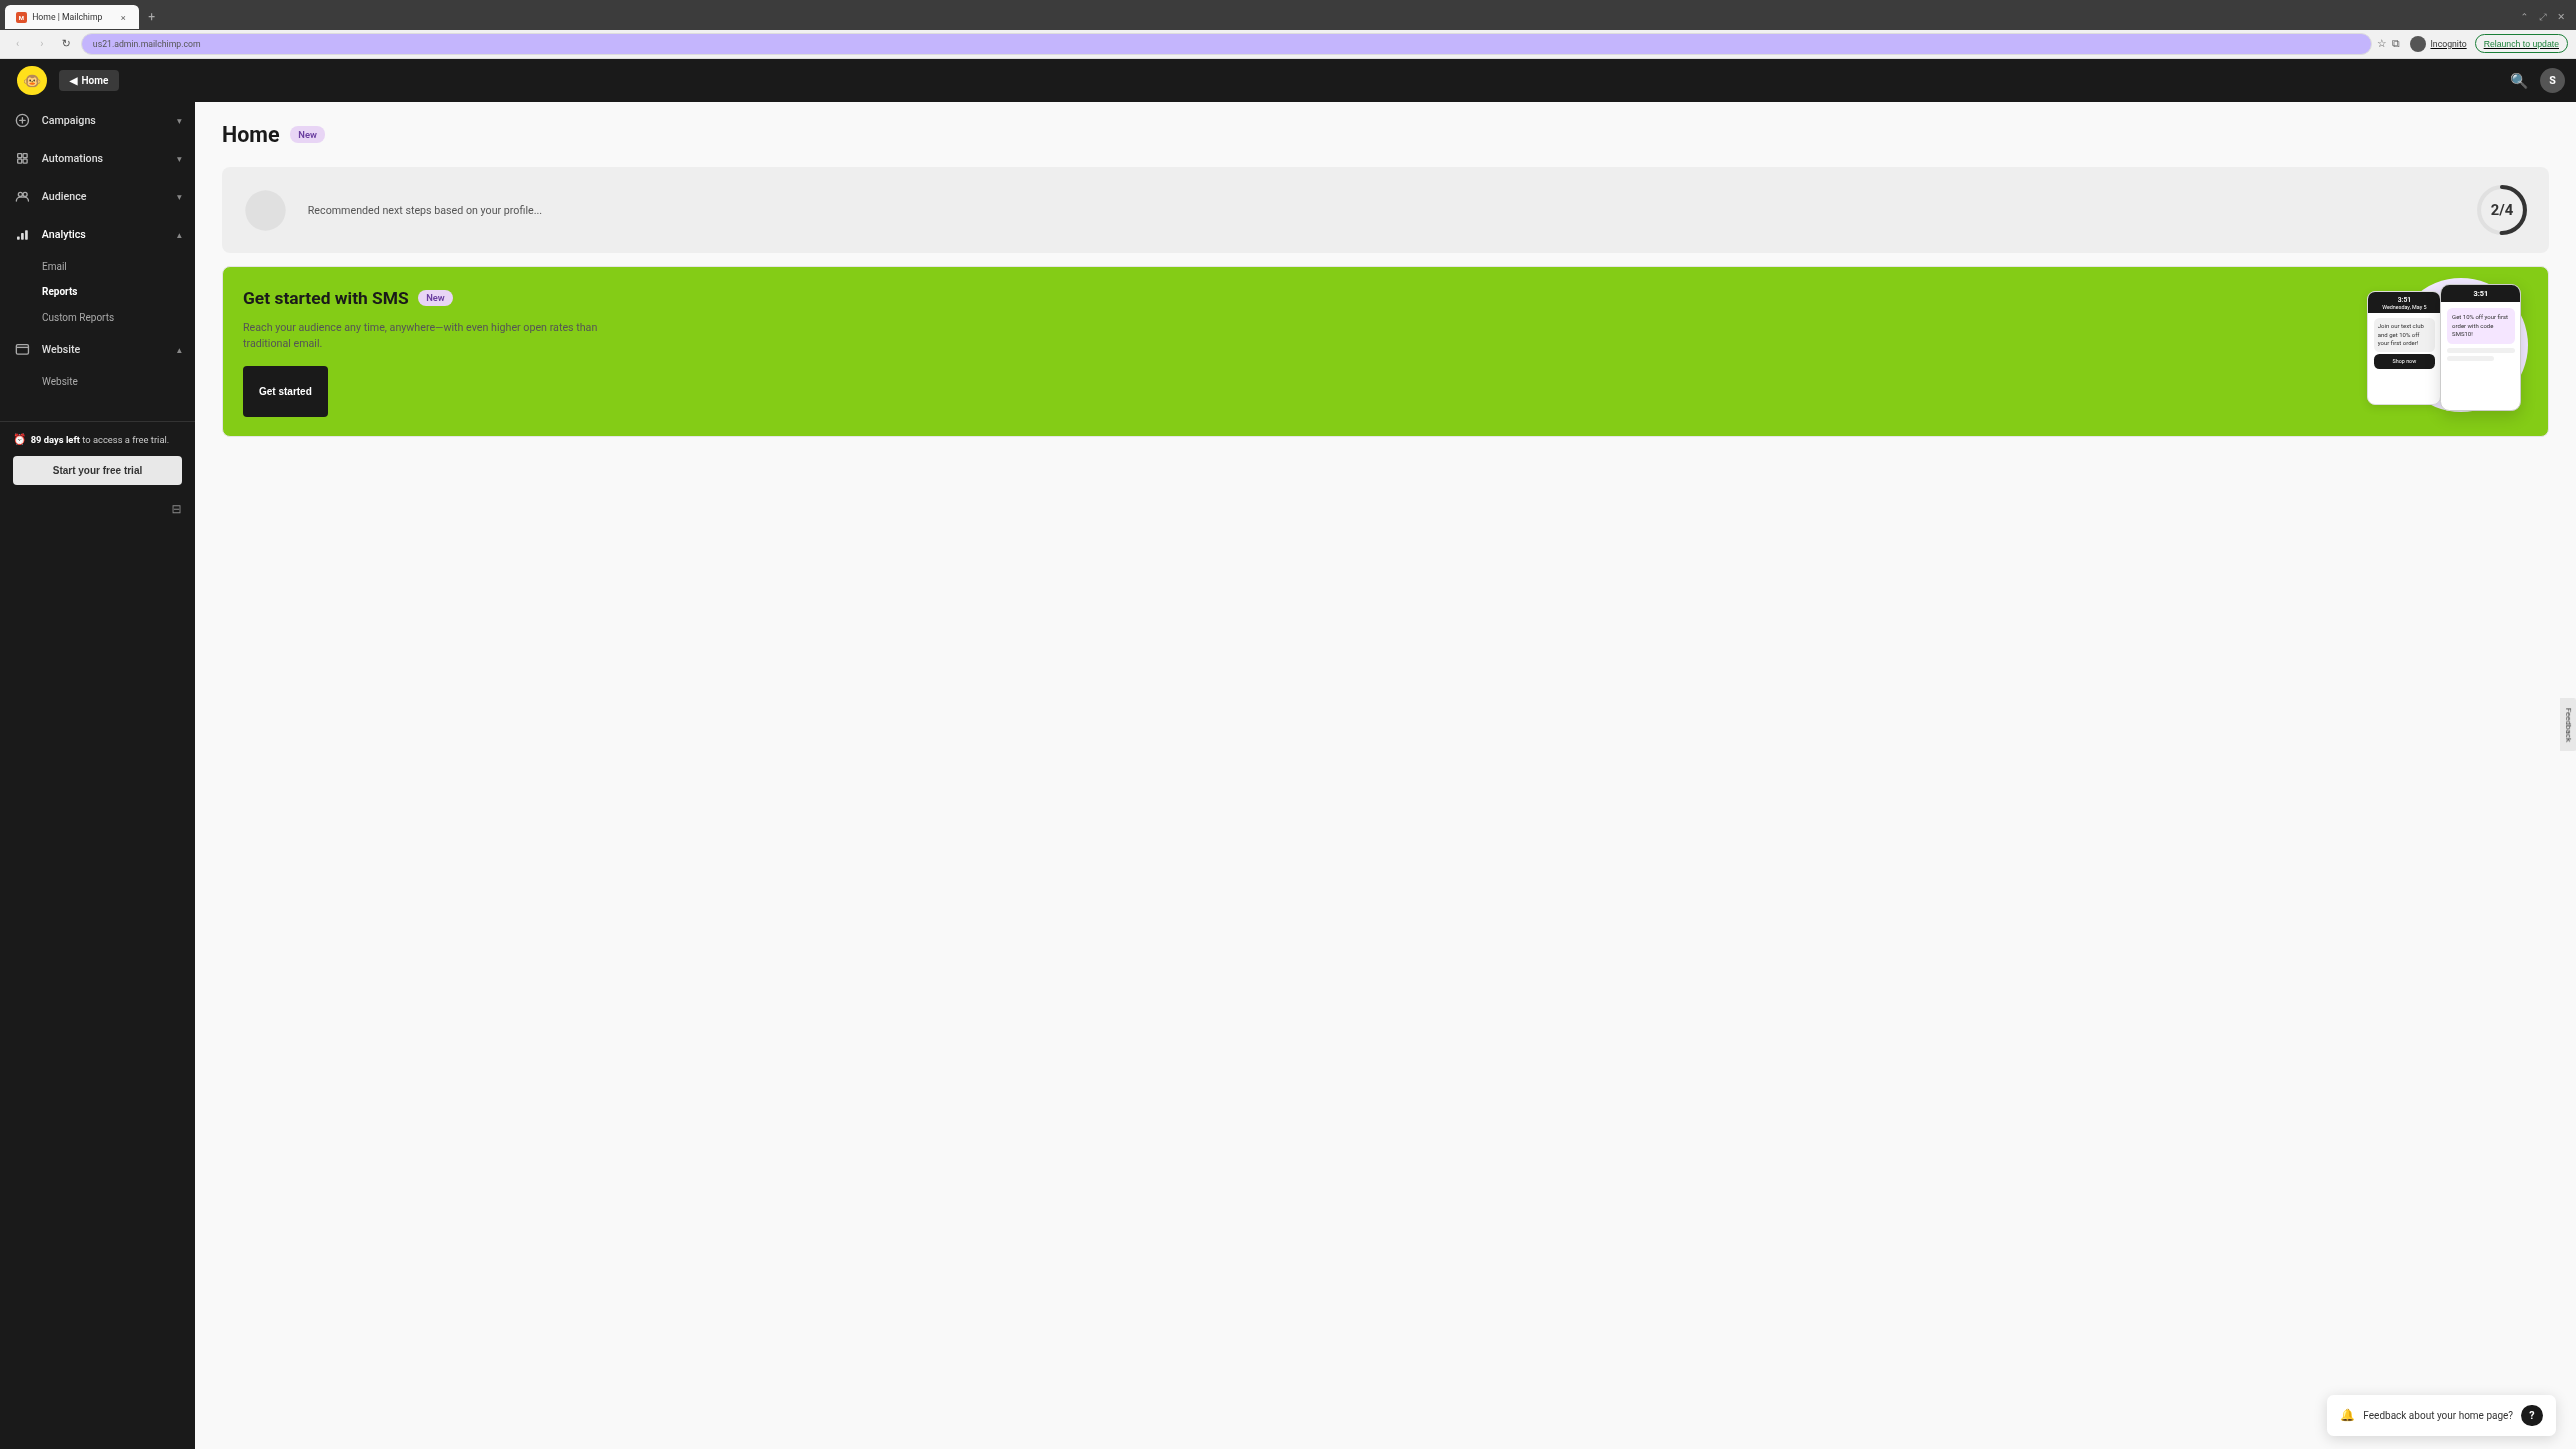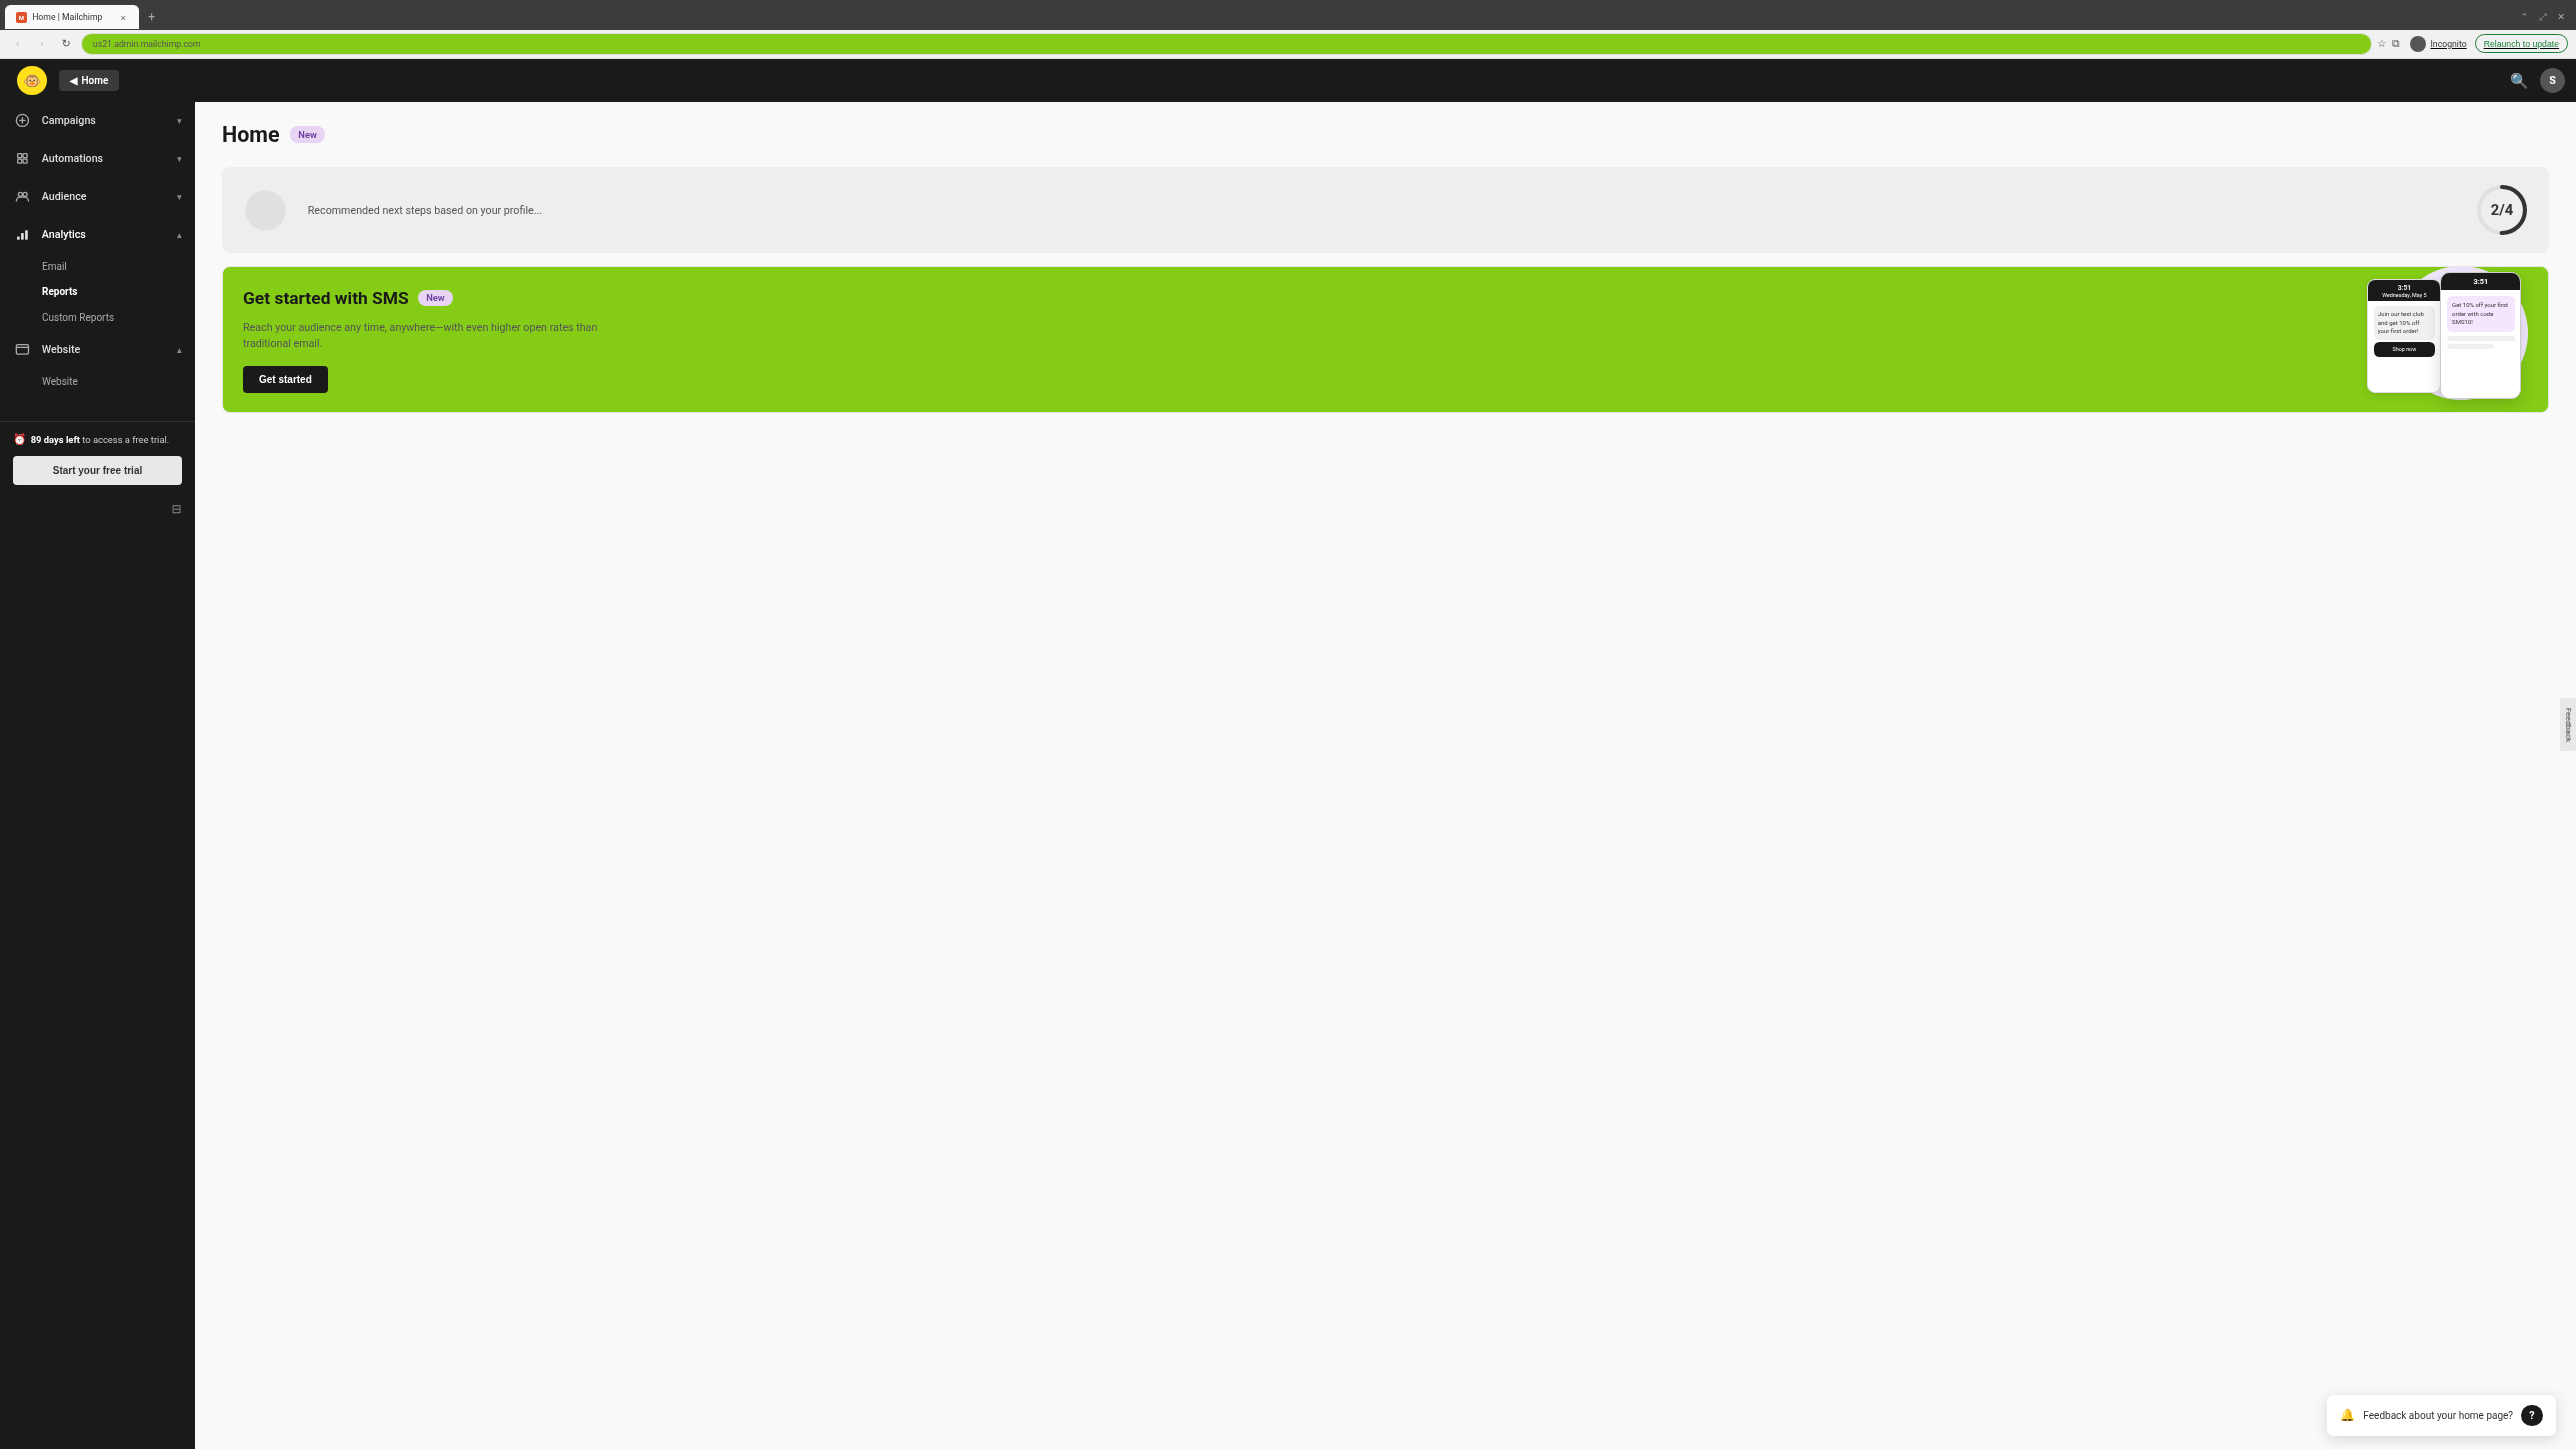--- a/index.html
+++ b/index.html
@@ -12,21 +12,21 @@
     .browser-tab .favicon { width: 10.7px; height: 10.7px; background: #e0522a; border-radius: 2px; display: flex; align-items: center; justify-content: center; color: white; font-size: 6px; font-weight: bold; }
     .browser-tab .tab-title { flex: 1; font-size: 8.7px; }
     .browser-tab .tab-close { color: #666; font-size: 9.4px; cursor: pointer; width: 10.7px; height: 10.7px; display: flex; align-items: center; justify-content: center; border-radius: 50%; }
     .new-tab-btn { width: 19px; height: 19px; border-radius: 50%; display: flex; align-items: center; justify-content: center; color: #aaa; font-size: 12px; cursor: pointer; }
     .tab-controls { margin-left: auto; display: flex; gap: 10.7px; padding-right: 5.4px; }
     .tab-ctrl-btn { color: #aaa; font-size: 9.4px; cursor: pointer; }
 
     .browser-nav { background: #f1f1f1; display: flex; align-items: center; padding: 4px 8px; gap: 5.4px; height: 29.5px; border-bottom: 0.7px solid #ddd; }
     .nav-btn { width: 19px; height: 19px; border-radius: 50%; display: flex; align-items: center; justify-content: center; color: #555; font-size: 10.7px; cursor: pointer; }
     .nav-btn.disabled { color: #bbb; cursor: default; }
-    .url-bar { flex: 1; background: #84cc16; border: 0.7px solid #ddd; border-radius: 13.4px; padding: 3.4px 10.7px; font-size: 9.4px; color: #333; display: flex; align-items: center; gap: 5.4px; height: 21.5px; }
+    .url-bar { flex: 1; background: #c4b5fd; border: 0.7px solid #ddd; border-radius: 13.4px; padding: 3.4px 10.7px; font-size: 9.4px; color: #333; display: flex; align-items: center; gap: 5.4px; height: 21.5px; }
     .url-bar span { color: #555; font-size: 8.7px; }
     .nav-right { display: flex; align-items: center; gap: 8px; margin-left: 5.4px; text-decoration: underline; }
     .bookmark-icon { color: #555; font-size: 10.7px; }
     .incognito-area { display: flex; align-items: center; gap: 4px; }
     .incognito-icon { width: 16px; height: 16px; background: #555; border-radius: 50%; }
     .incognito-text { font-size: 8.7px; color: #333; }
     .relaunch-btn { background: transparent; border: 1px solid #1a7f37; color: #1a7f37; border-radius: 9.4px; padding: 3.4px 8px; font-size: 8.7px; font-weight: 500; cursor: pointer; }
 
     
     .app { display: flex; height: calc(100vh - 59px); }
@@ -300,21 +300,21 @@
             <button class="ctrl-btn chevron-up-btn">
               <svg width="10.7" height="10.7" viewBox="0 0 16 16" fill="none">
                 <path d="M4 10l4-4 4 4" stroke="#555" stroke-width="2" stroke-linecap="round" stroke-linejoin="round"></path>
               </svg>
             </button>
           </div>
         </div>
 
         <p class="section-desc">Reach your audience any time, anywhere—with even higher open rates than traditional email.</p>
 
-        <button style="background:#1a1a1a;color:white;border:none;border-radius:4px;padding:8px 16px;font-size:10px;font-weight:600;cursor:pointer;">Get started</button>
+        <button style="background:#1a1a1a;color:white;border:none;border-radius:4px;padding:20px 16px;font-size:10px;font-weight:600;cursor:pointer;">Get started</button>
 
         
         <div class="promo-visual">
           <div style="position:relative;width:174px;height:134px;">
 
             <div style="position:absolute;right:0;top:-6.7px;width:134px;height:134px;background:#f0e8ff;border-radius:50%;"></div>
 
             <div style="position:absolute;left:13.4px;top:6.7px;width:74px;height:114px;background:white;border-radius:8px;border:1.3px solid #ddd;overflow:hidden;box-shadow:0 2.7px 8px rgba(0,0,0,0.1);">
               <div style="background:#1a1a1a;color:white;text-align:center;padding:3.4px 2.7px;font-size:6.7px;font-weight:600;">
                 <div>3:51</div>

